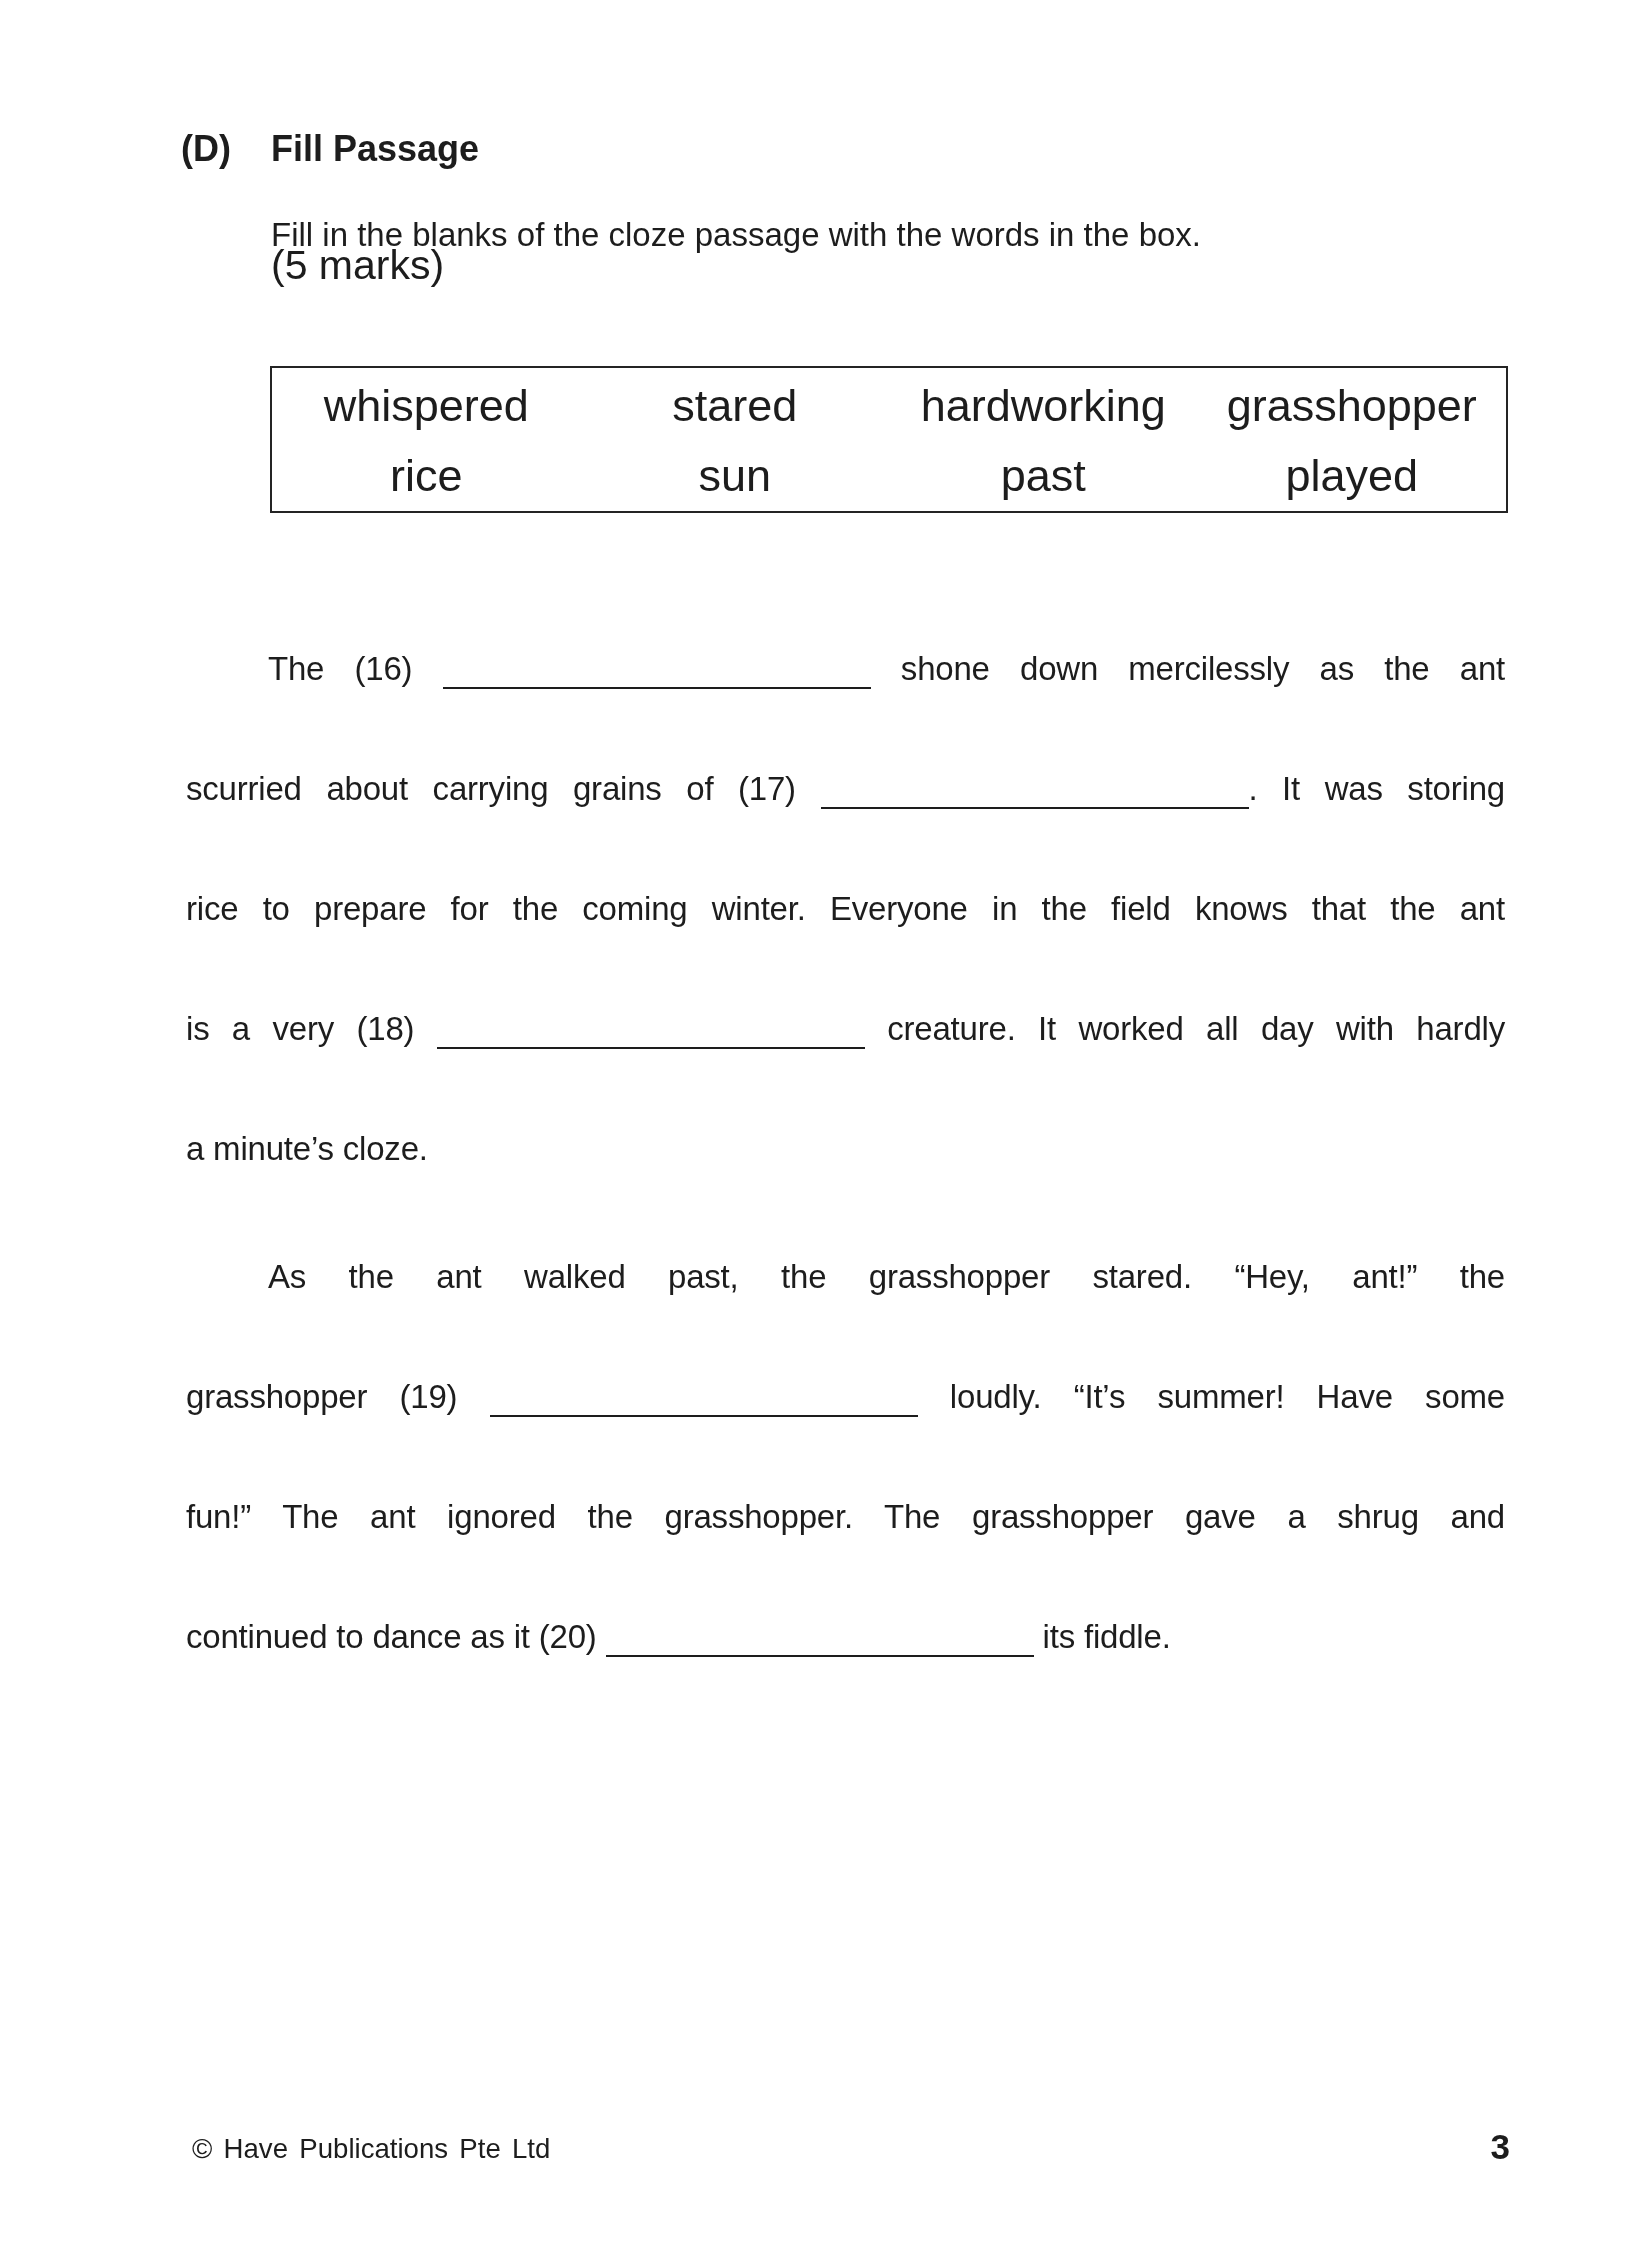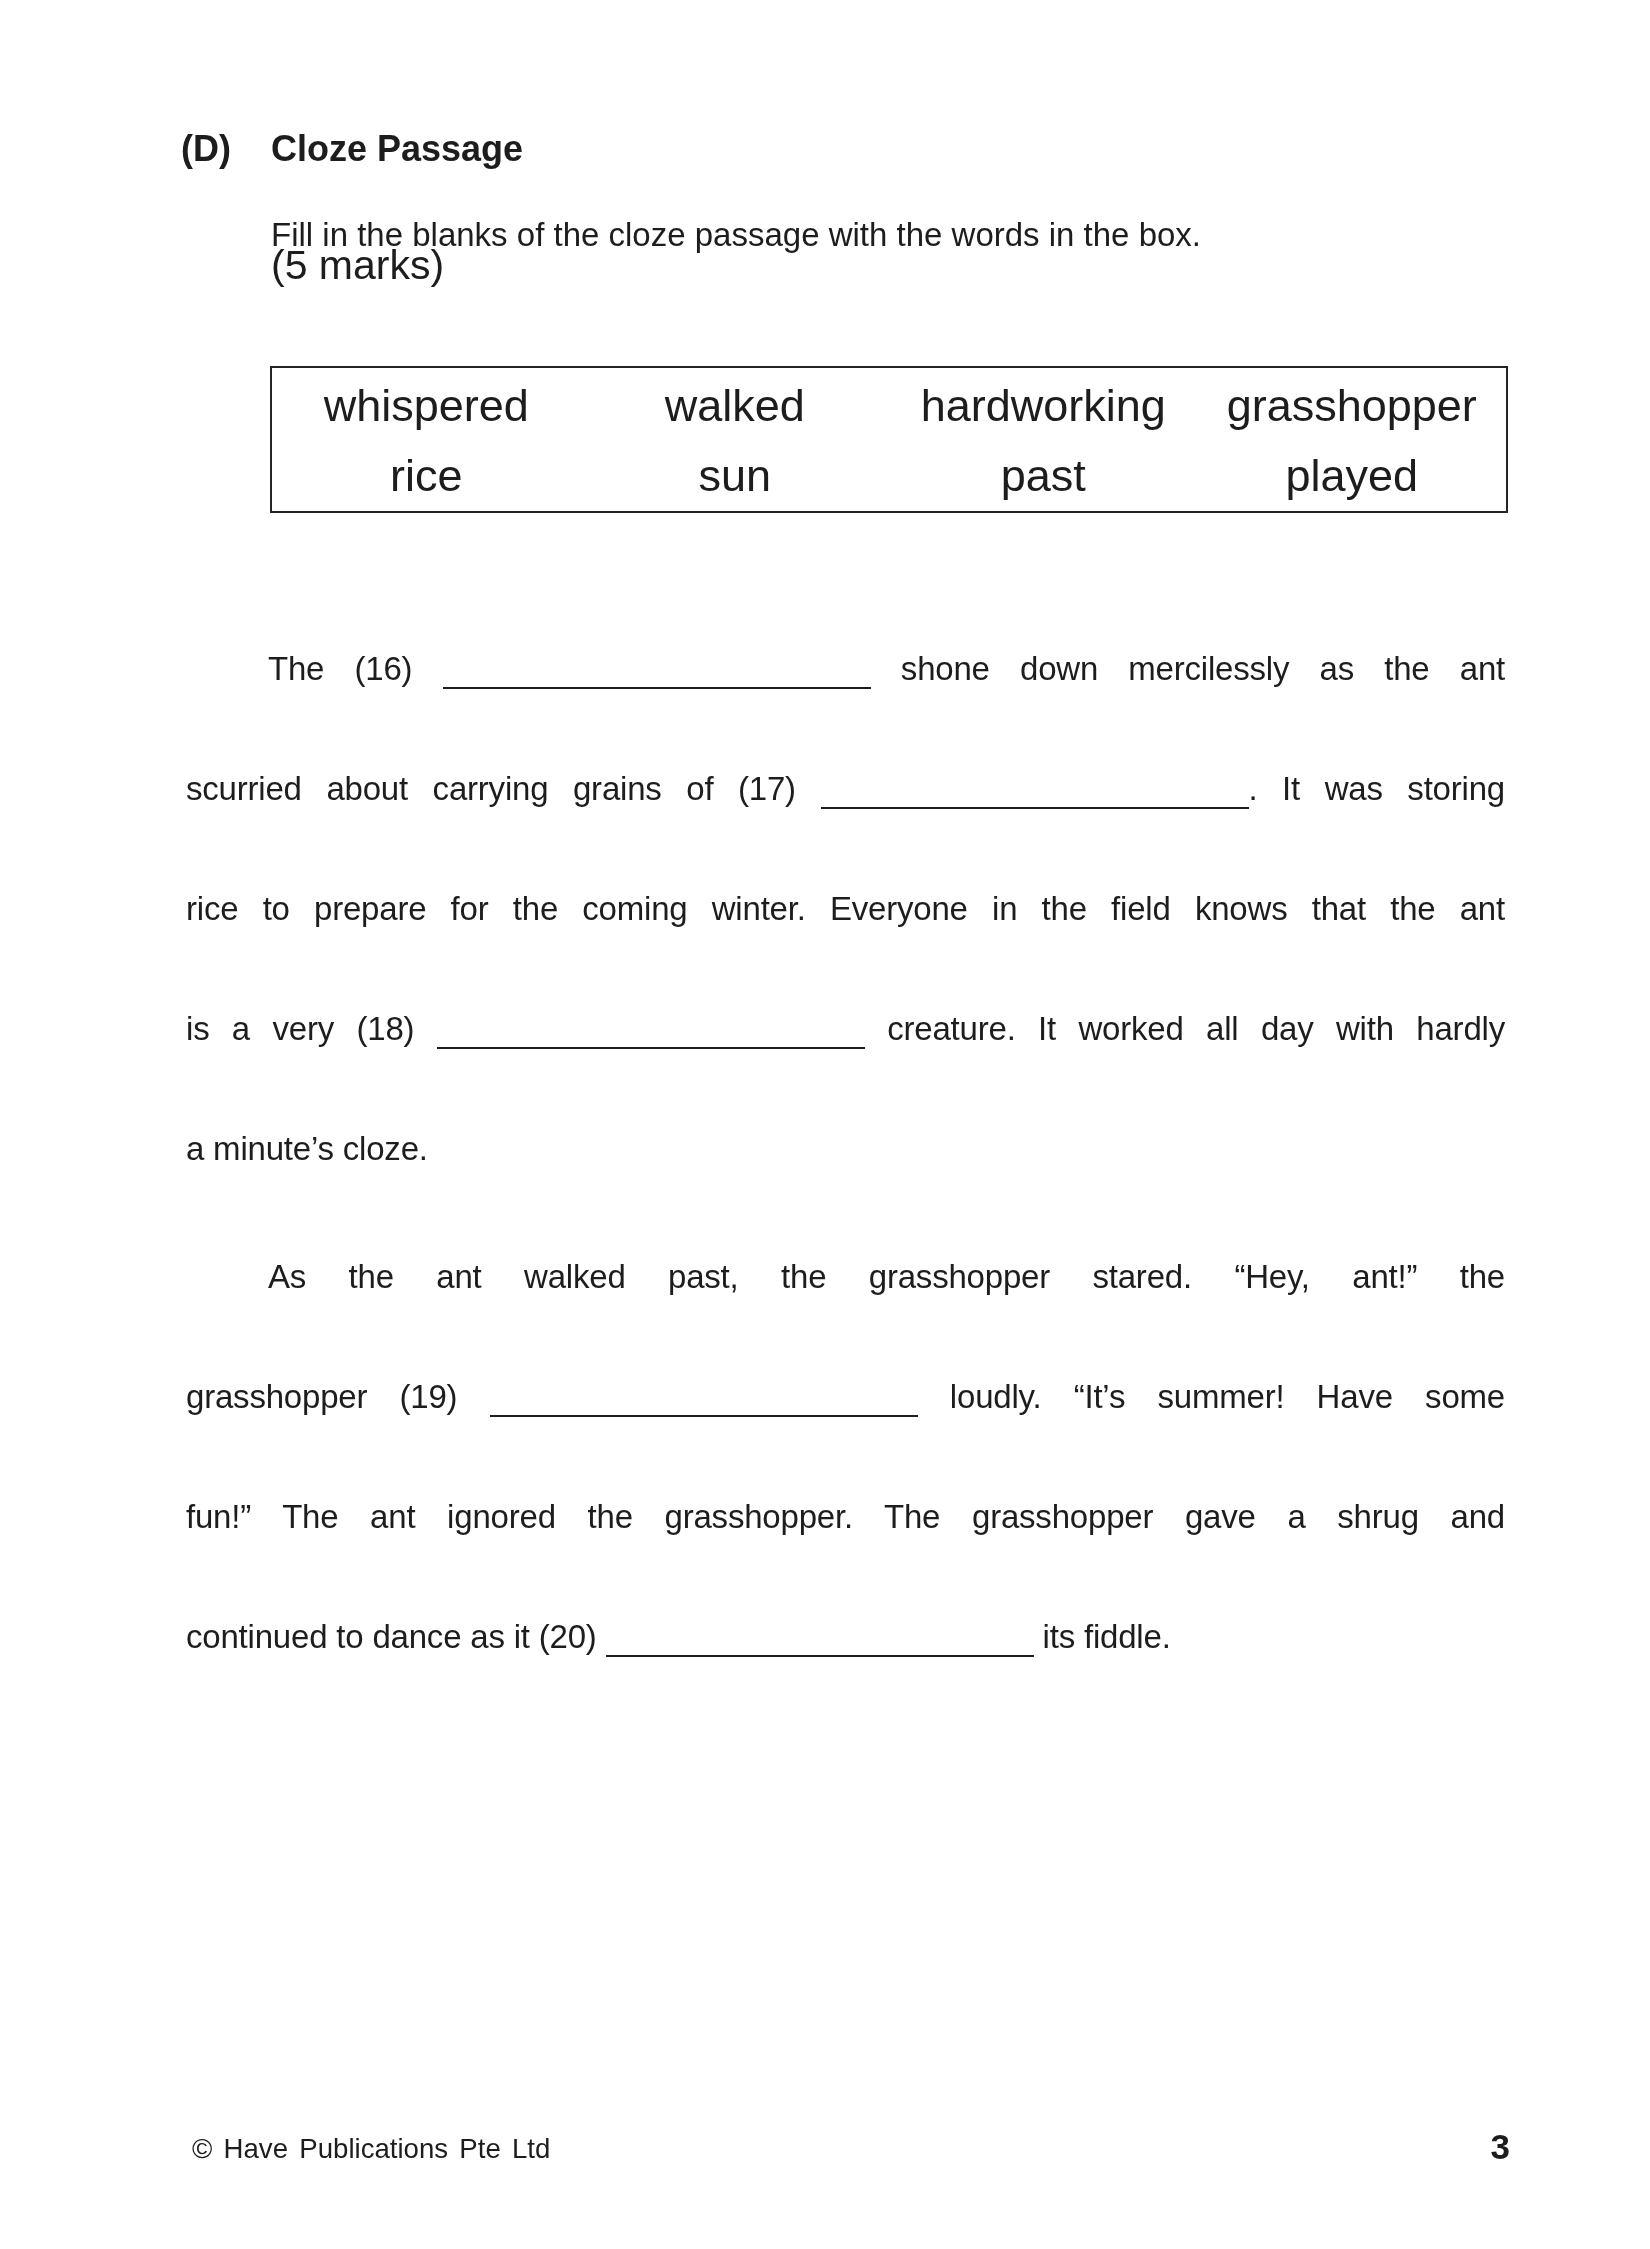--- a/index.html
+++ b/index.html
@@ -37,29 +37,29 @@
 
   .footer-copy { position:absolute; left:192px; top:2135px; font-size:27.6px; line-height:1; word-spacing:3.6px; }
   .footer-page { position:absolute; right:141px; top:2129px; font-size:35px; font-weight:700; line-height:1; }
 </style>
 </head>
 <body>
 
 <div class="page">
 
   <span class="heading-label">(D)</span>
-  <span class="heading-title">Cloze Passage</span>
+  <span class="heading-title">Fill Passage</span>
 
   <div class="instruction">Fill in the blanks of the cloze passage with the words in the box.</div>
   <div class="marks">(5 marks)</div>
 
   <div class="word-box">
     <div class="word-grid">
         <div>whispered</div>
-        <div>walked</div>
+        <div>stared</div>
         <div>hardworking</div>
         <div>grasshopper</div>
         <div>rice</div>
         <div>sun</div>
         <div>past</div>
         <div>played</div>
       </div>
   </div>
 
   <div class="para para-1">

